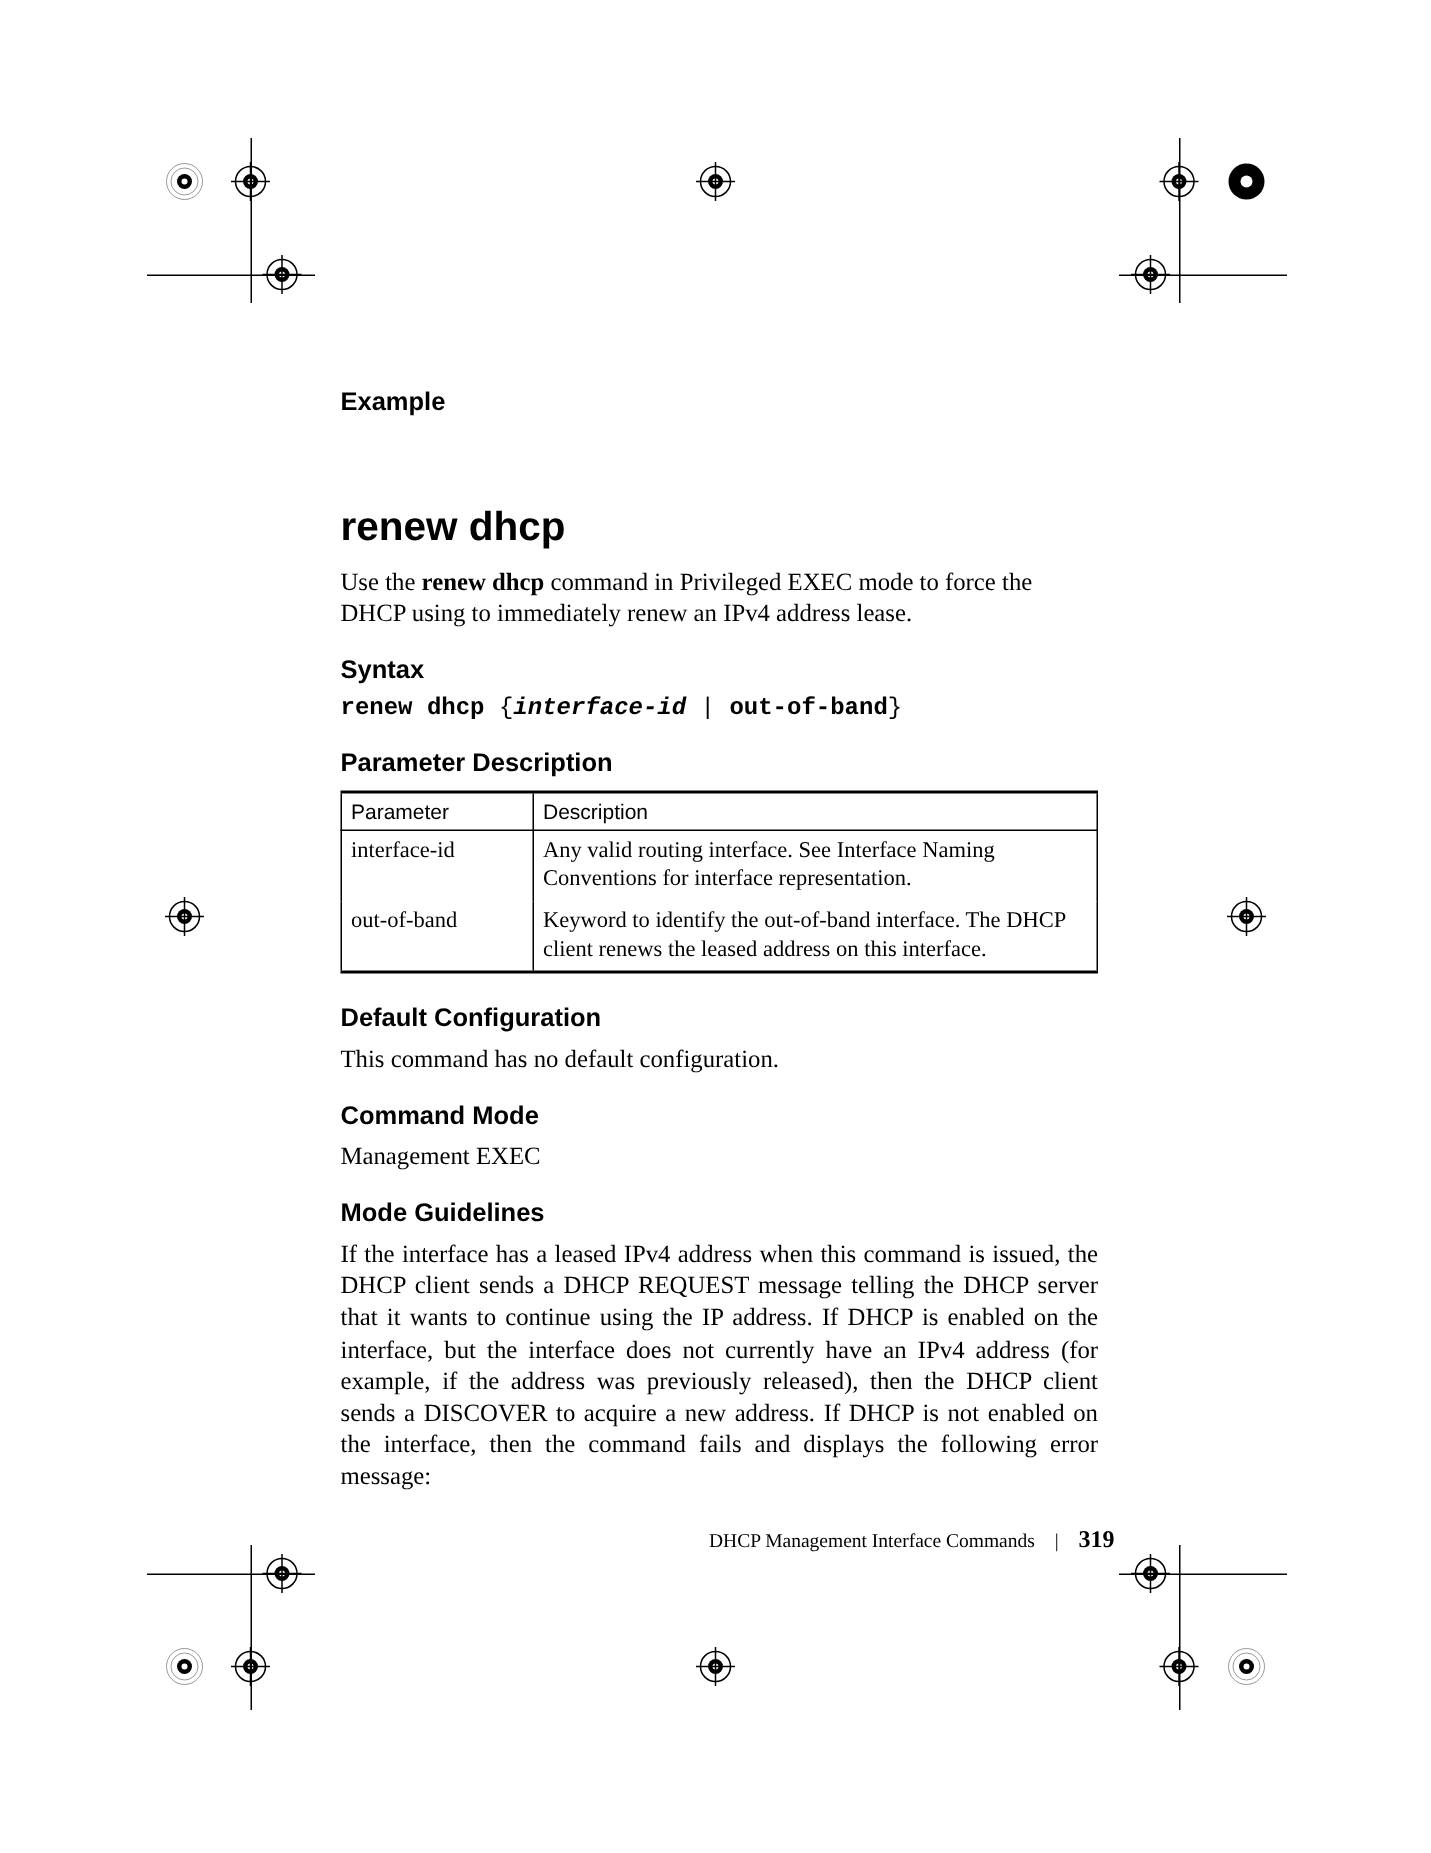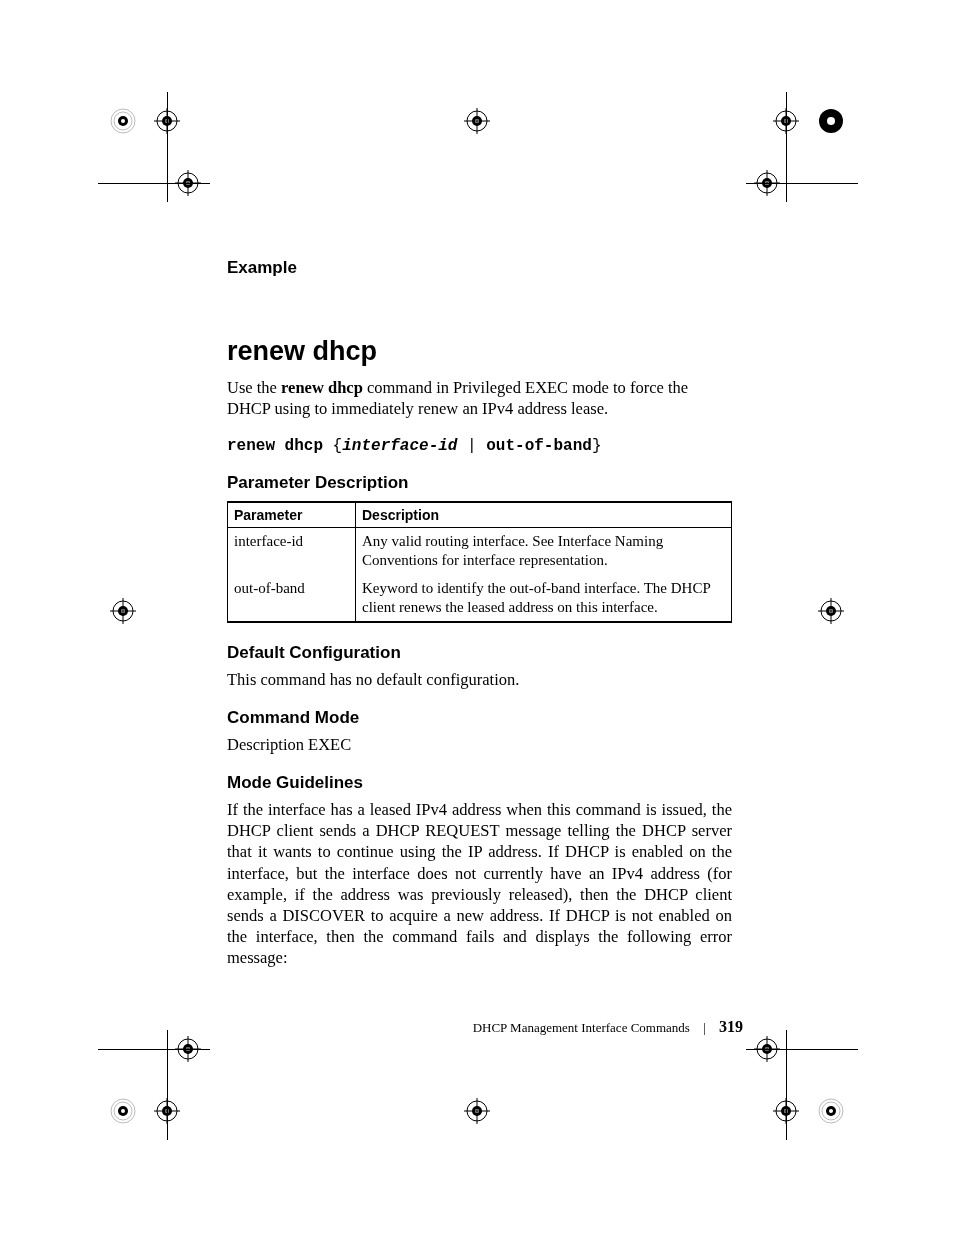--- a/index.html
+++ b/index.html
@@ -46,21 +46,21 @@
   .bolditalic { font-weight: bold; font-style: italic; }
 
   table.ptable {
     border-collapse: collapse;
     width: 100%;
     margin: 8px 0 20px 0;
     font-size: 15px;
   }
   table.ptable th {
     font-family: Arial, Helvetica, sans-serif;
-    font-weight: bold;
+    font-weight: normal;
     font-size: 14px;
     text-align: left;
     padding: 4px 6px;
     border-top: 2px solid #000;
     border-bottom: 1px solid #000;
     border-left: 1px solid #000;
     border-right: 1px solid #000;
   }
   table.ptable td {
     font-family: Georgia, 'Times New Roman', serif;
@@ -231,20 +231,21 @@
 <div class="page">
 
   <h2 class="sect">Example</h2>
 
   <h1 class="title">renew dhcp</h1>
 
   <p class="body">
     <span>Use the </span><span class="bold">renew dhcp</span><span> command in Privileged EXEC mode to force the DHCP using to immediately renew an IPv4 address lease.</span>
   </p>
 
+  <h2 class="sect">Syntax</h2>
   <p class="syntax-line">
     <span class="bold">renew dhcp</span><span> {</span><span class="bolditalic">interface-id</span><span> | </span><span class="bold">out-of-band</span><span>}</span>
   </p>
 
   <h2 class="sect">Parameter Description</h2>
   <table class="ptable">
     <colgroup>
         <col class="c1">
         <col>
       </colgroup>
@@ -261,21 +262,21 @@
       <td>out-of-band</td>
       <td>Keyword to identify the out-of-band interface. The DHCP client renews the leased address on this interface.</td>
     </tr>
   </tbody>
     </table>
 
   <h2 class="sect">Default Configuration</h2>
   <p class="body">This command has no default configuration.</p>
 
   <h2 class="sect">Command Mode</h2>
-  <p class="body">Description EXEC</p>
+  <p class="body">Management EXEC</p>
 
   <h2 class="sect">Mode Guidelines</h2>
   <p class="body" style="text-align:justify;">If the interface has a leased IPv4 address when this command is issued, the DHCP client sends a DHCP REQUEST message telling the DHCP server that it wants to continue using the IP address. If DHCP is enabled on the interface, but the interface does not currently have an IPv4 address (for example, if the address was previously released), then the DHCP client sends a DISCOVER to acquire a new address. If DHCP is not enabled on the interface, then the command fails and displays the following error message:</p>
 
 </div>
 
 <div class="footer">
   <span class="ftxt">DHCP Management Interface Commands</span>
   <span class="sep">|</span>
   <span class="pg">319</span>

